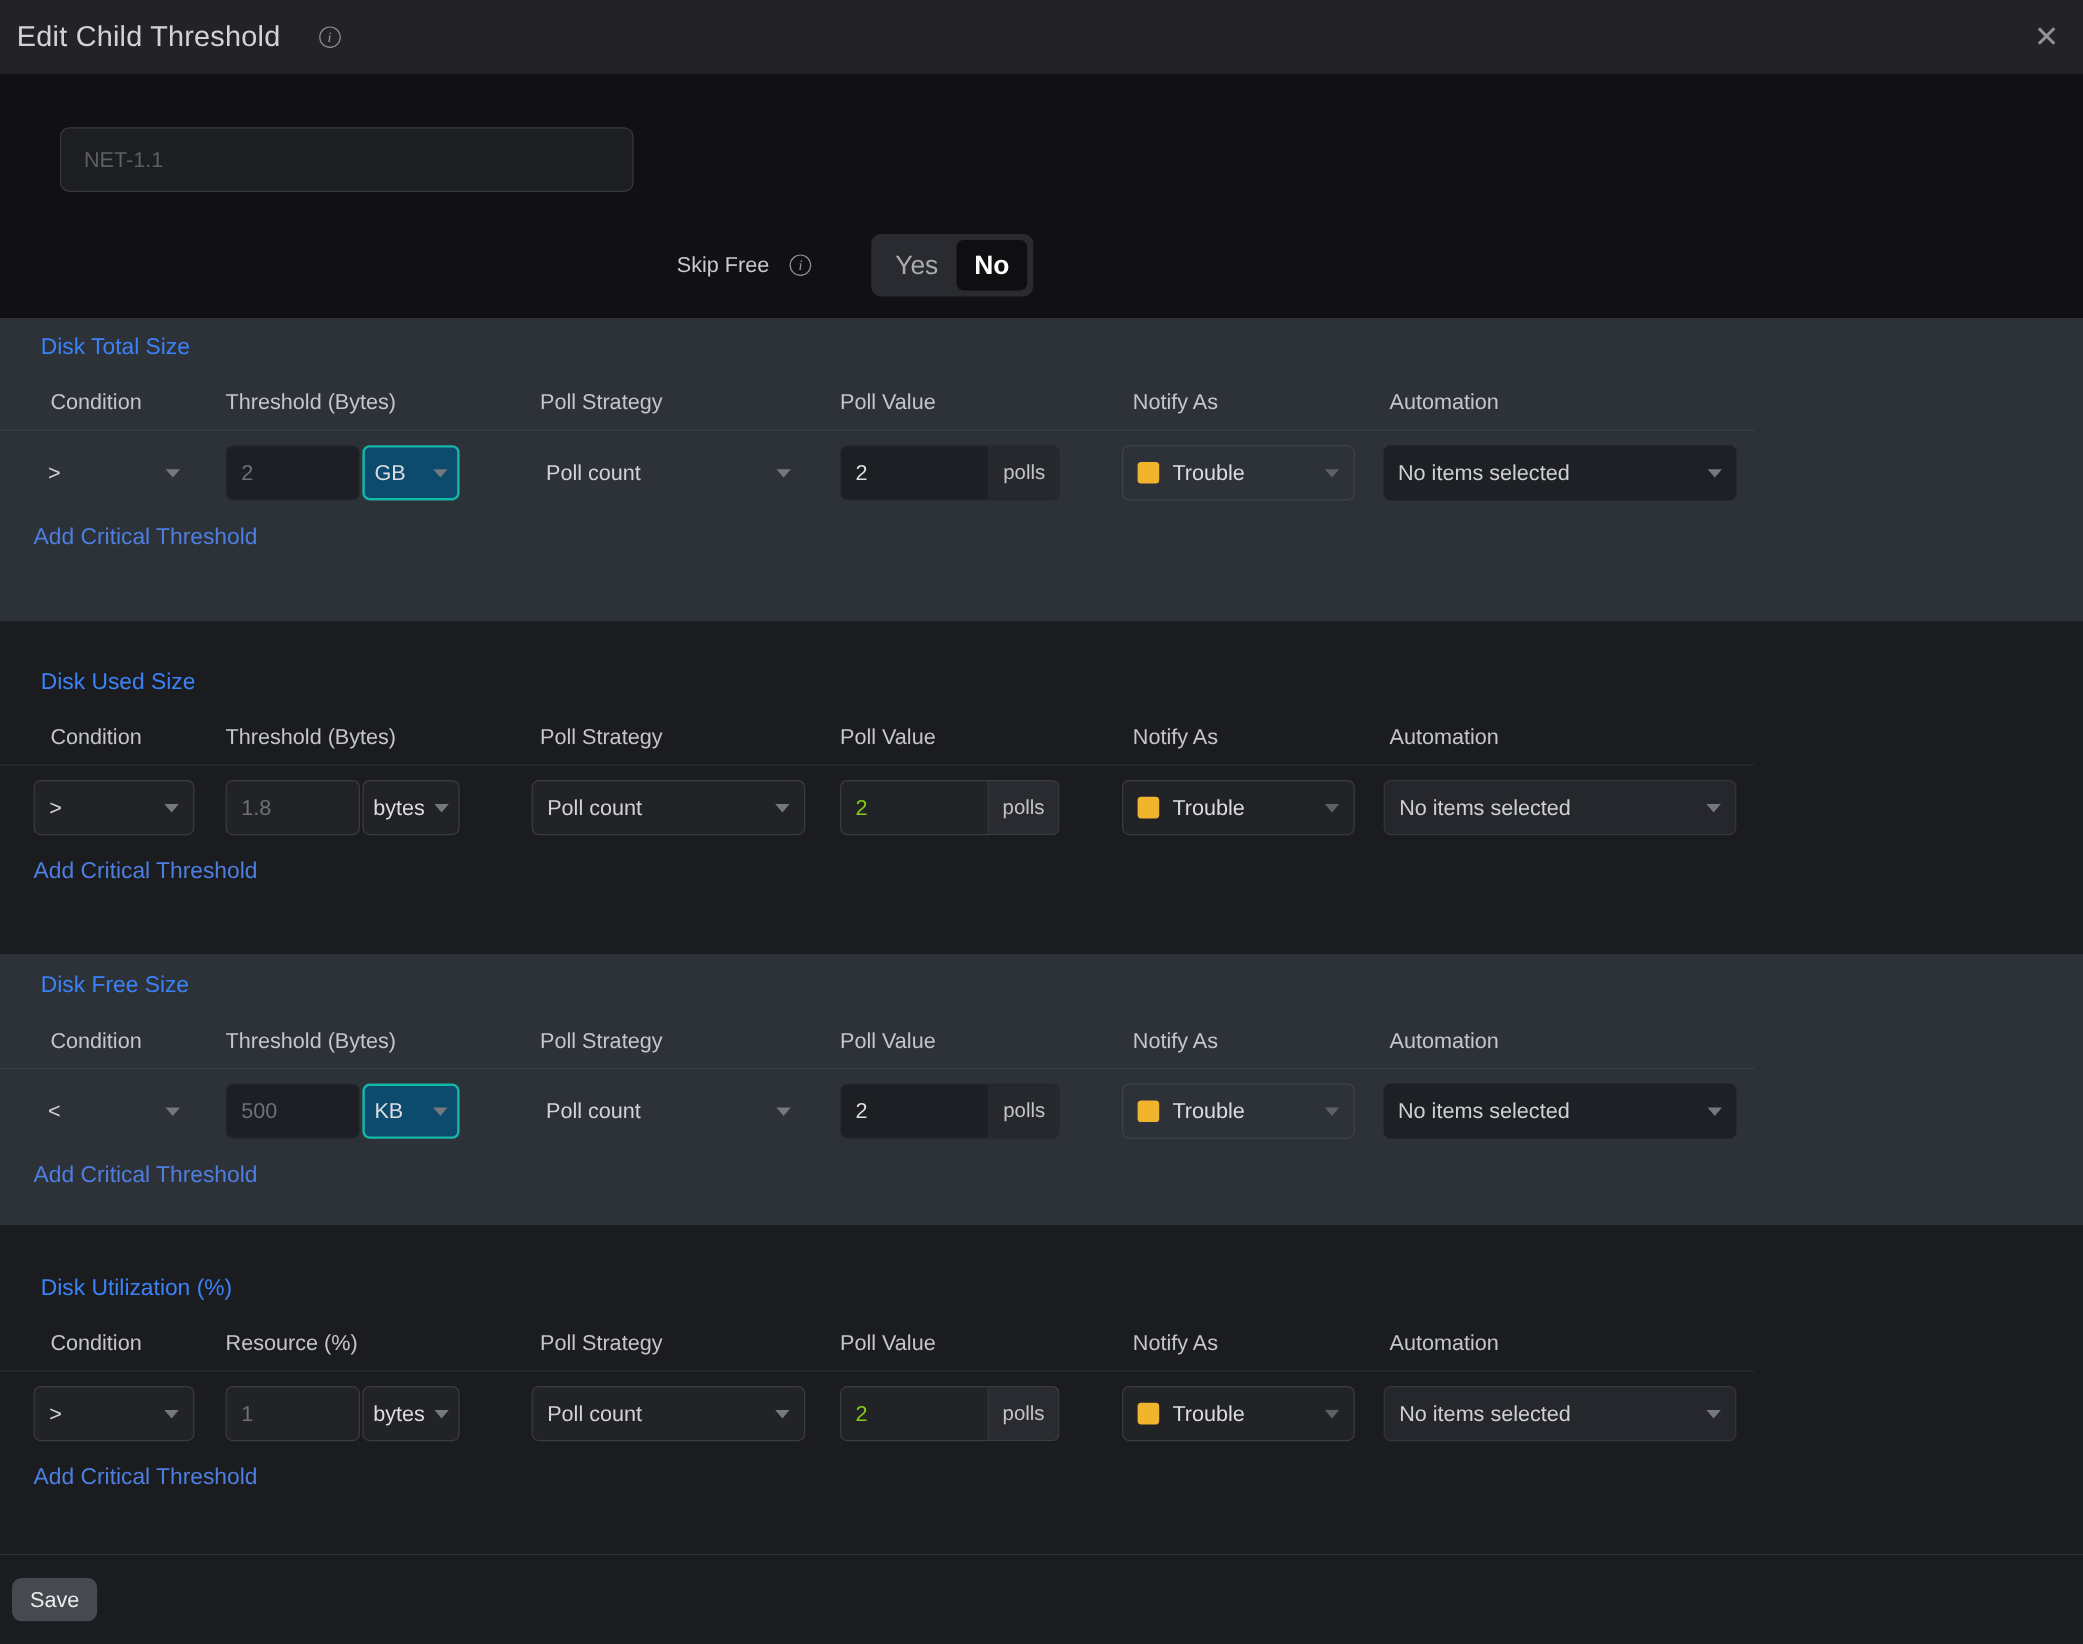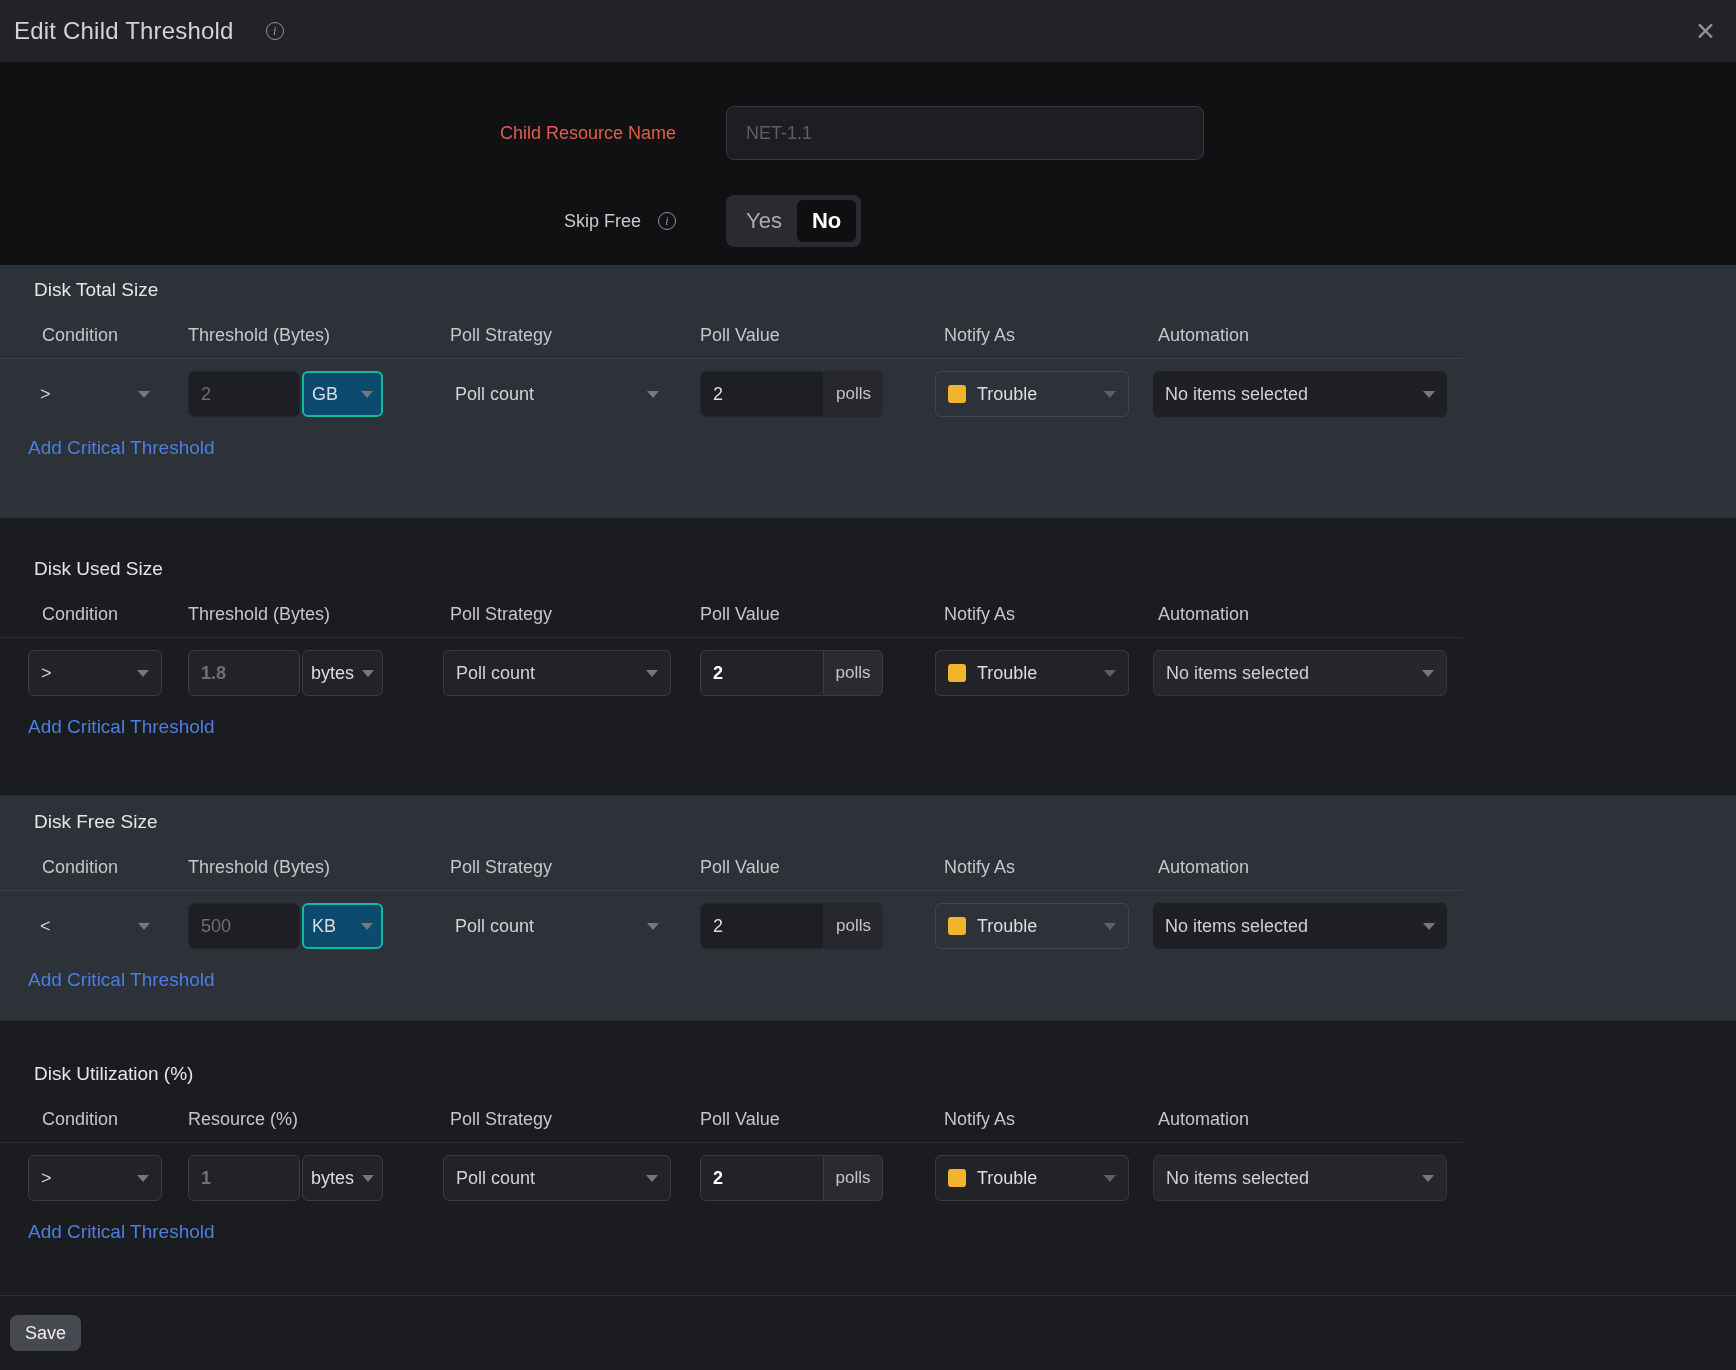--- a/index.html
+++ b/index.html
@@ -55,21 +55,21 @@
 
   
   .band { padding-top:14px; }
   .band.tone-light { background:#2d3138; }
   .band.tone-dark  { background:#1b1c1f; }
   .band.s1 { height:253px; padding-top:14px; }
   .band.s2 { height:277px; padding-top:40px; }
   .band.s3 { height:226px; padding-top:16px; }
   .band.s4 { height:274px; padding-top:42px; }
 
-  .sec-title { font-size:19px; color:#e5e5e5; padding-left:34px; margin-bottom:24px; }
+  .sec-title { font-size:19px; color:#3b82f6; padding-left:34px; margin-bottom:24px; }
 
   .hdr-row {
     display:flex; width:1462px; padding-bottom:12px;
     border-bottom:1px solid #3b3f46;
   }
   .tone-dark .hdr-row { border-bottom-color:#2c2d32; }
   .hdr { font-size:18px; color:#c5c6ca; }
 
   .ctl-row { display:flex; margin-top:12px; align-items:center; }
 
@@ -97,21 +97,21 @@
     border-top:7px solid #76787e;
   }
   
   .tone-light .select.plain { background:transparent; border:none; }
   .tone-dark  .select.plain { background:#222327; border:1px solid #3b3c42; }
 
   .txt {
     height:46px; border-radius:6px; font-size:18px; outline:none; padding:0 12px;
   }
   .tone-light .txt { background:#1d1f24; border:1px solid #272930; color:#dcdde0; }
-  .tone-dark  .txt { background:#222327; border:1px solid #3b3c42; color:#ffffff;font-weight:bold; }
+  .tone-dark  .txt { background:#222327; border:1px solid #3b3c42; color:#84cc16; }
   .txt::placeholder { color:#6e7076; }
   .thr-input { width:112px; }
 
   .select.unit { width:81px; padding:0 8px; }
   .tone-light .select.unit { background:#0c4a6e; border:2px solid #14b8a6; }
   .tone-dark  .select.unit { background:#222327; border:1px solid #3b3c42; }
   .select.unit .chev { margin-left:3px; }
 
   .pv-input { width:124px; border-top-right-radius:0; border-bottom-right-radius:0; }
   .addon {
@@ -152,21 +152,20 @@
 
 <div class="modal-header">
   <span class="modal-title">Edit Child Threshold</span>
   <span class="info-icon">i</span>
   <span class="spacer"></span>
   <span class="close-x">✕</span>
 </div>
 
 <div class="top-form">
   <div class="form-row">
-    <div class="form-label required">Child Resource Name</div>
     <div class="form-control-slot">
       <input class="resource-input" type="text" placeholder="NET-1.1" style="">
     </div>
   </div>
   <div class="form-row">
     <div class="form-label">
       <span>Skip Free</span>
       <span class="info-icon">i</span>
     </div>
     <div class="form-control-slot">

